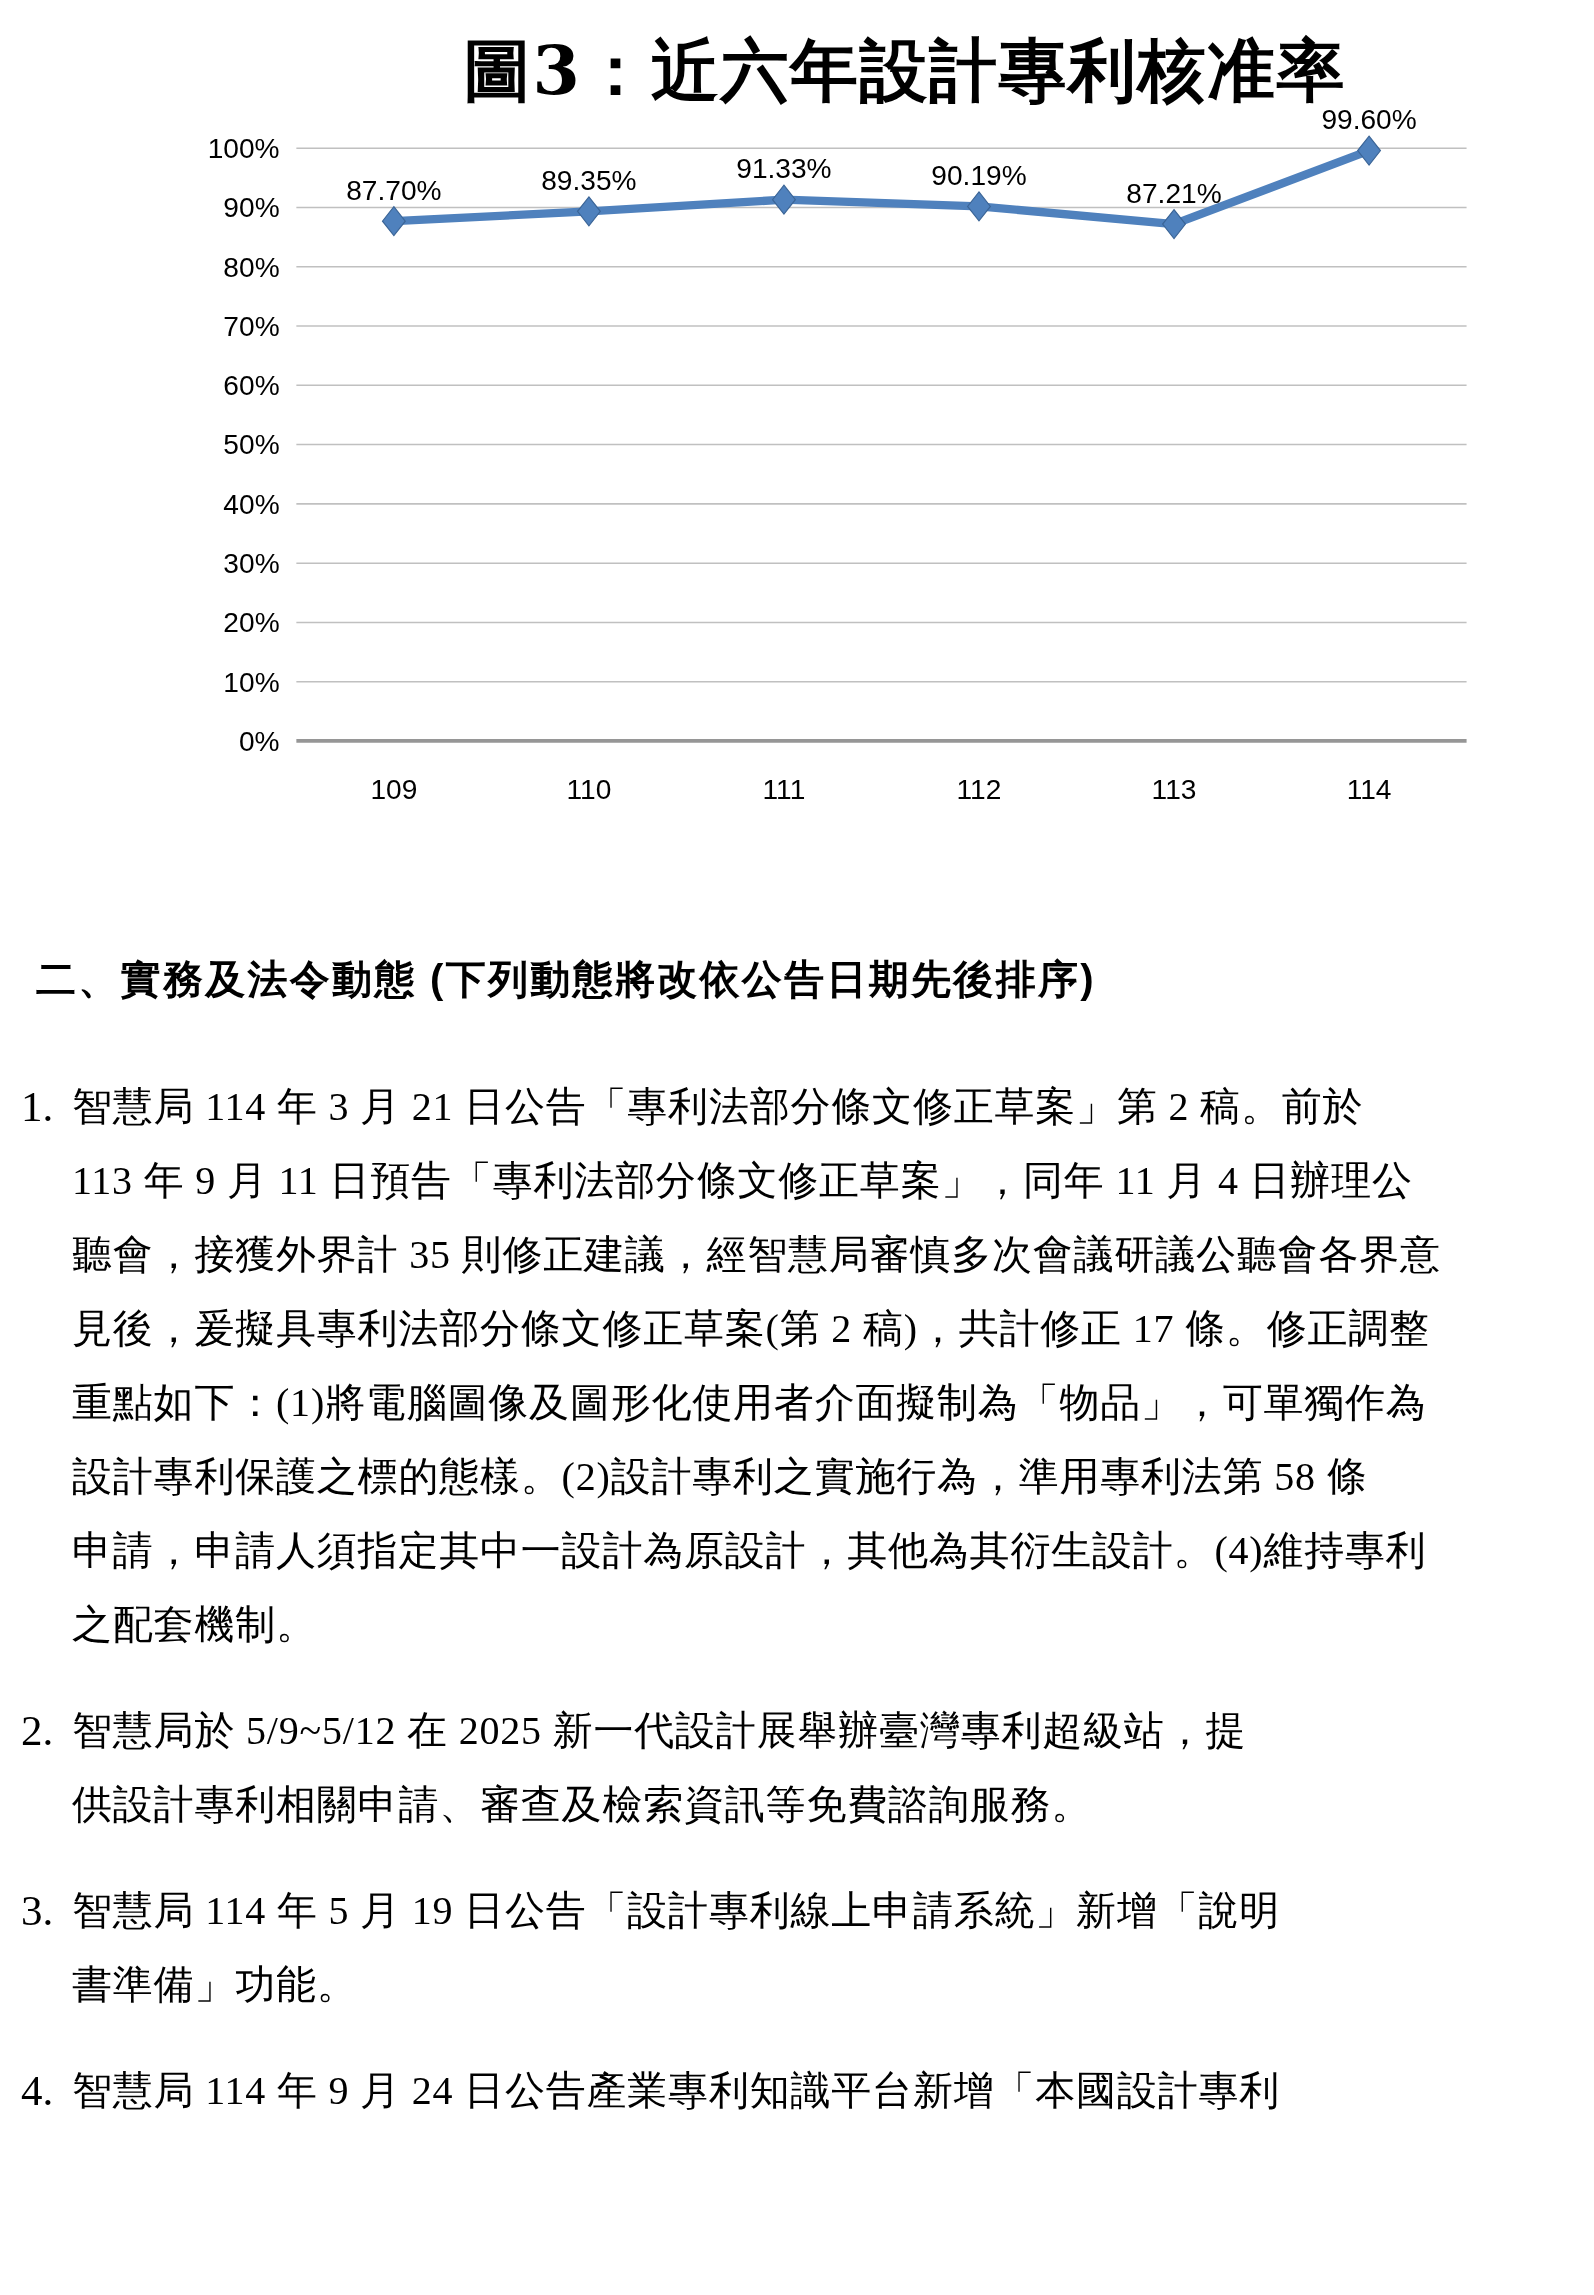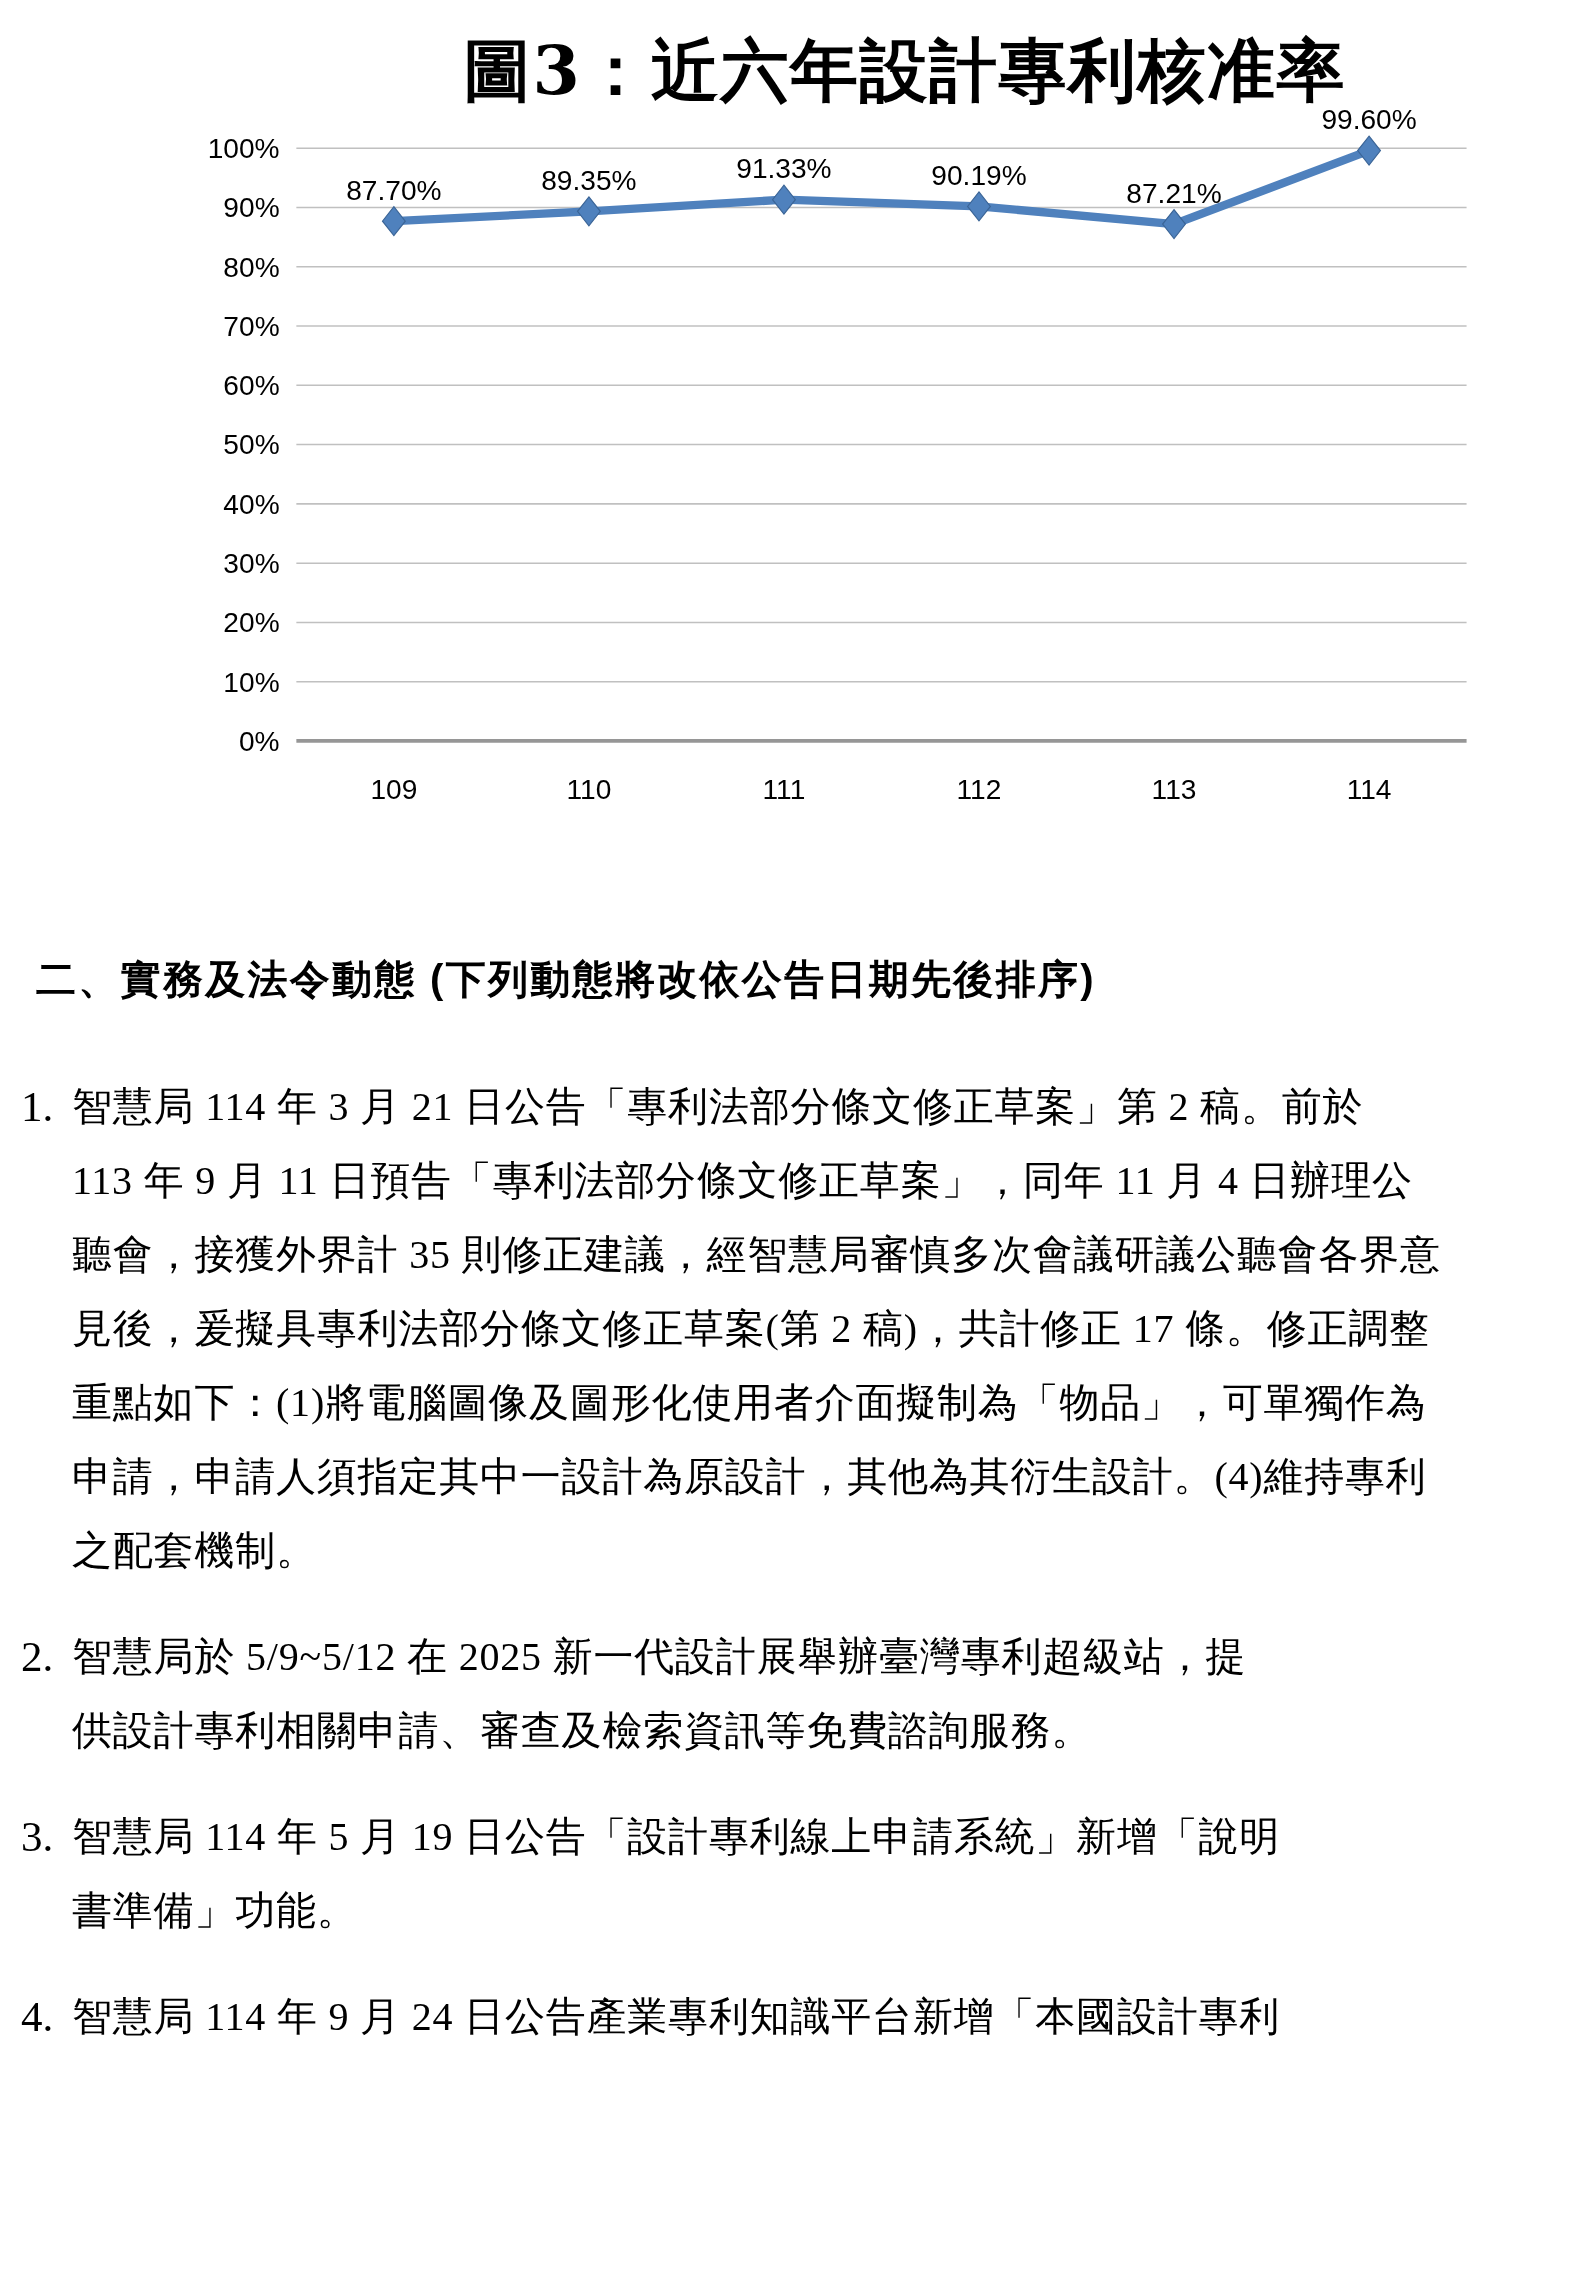--- a/index.html
+++ b/index.html
@@ -96,20 +96,21 @@
 <div class="section-heading">二、實務及法令動態 (下列動態將改依公告日期先後排序)</div>
 
 <div class="news-list" id="news-list">
     <div class="list-item">
       <span class="num">1.</span>
       <div class="text-line">智慧局 114 年 3 月 21 日公告「專利法部分條文修正草案」第 2 稿。前於</div>
       <div class="text-line">113 年 9 月 11 日預告「專利法部分條文修正草案」，同年 11 月 4 日辦理公</div>
       <div class="text-line">聽會，接獲外界計 35 則修正建議，經智慧局審慎多次會議研議公聽會各界意</div>
       <div class="text-line">見後，爰擬具專利法部分條文修正草案(第 2 稿)，共計修正 17 條。修正調整</div>
       <div class="text-line">重點如下：(1)將電腦圖像及圖形化使用者介面擬制為「物品」，可單獨作為</div>
+      <div class="text-line">設計專利保護之標的態樣。(2)設計專利之實施行為，準用專利法第 58 條</div>
       <div class="text-line">申請，申請人須指定其中一設計為原設計，其他為其衍生設計。(4)維持專利</div>
       <div class="text-line">之配套機制。</div>
     </div>
     <div class="list-item">
       <span class="num">2.</span>
       <div class="text-line">智慧局於 5/9~5/12 在 2025 新一代設計展舉辦臺灣專利超級站，提</div>
       <div class="text-line">供設計專利相關申請、審查及檢索資訊等免費諮詢服務。</div>
     </div>
     <div class="list-item">
       <span class="num">3.</span>

